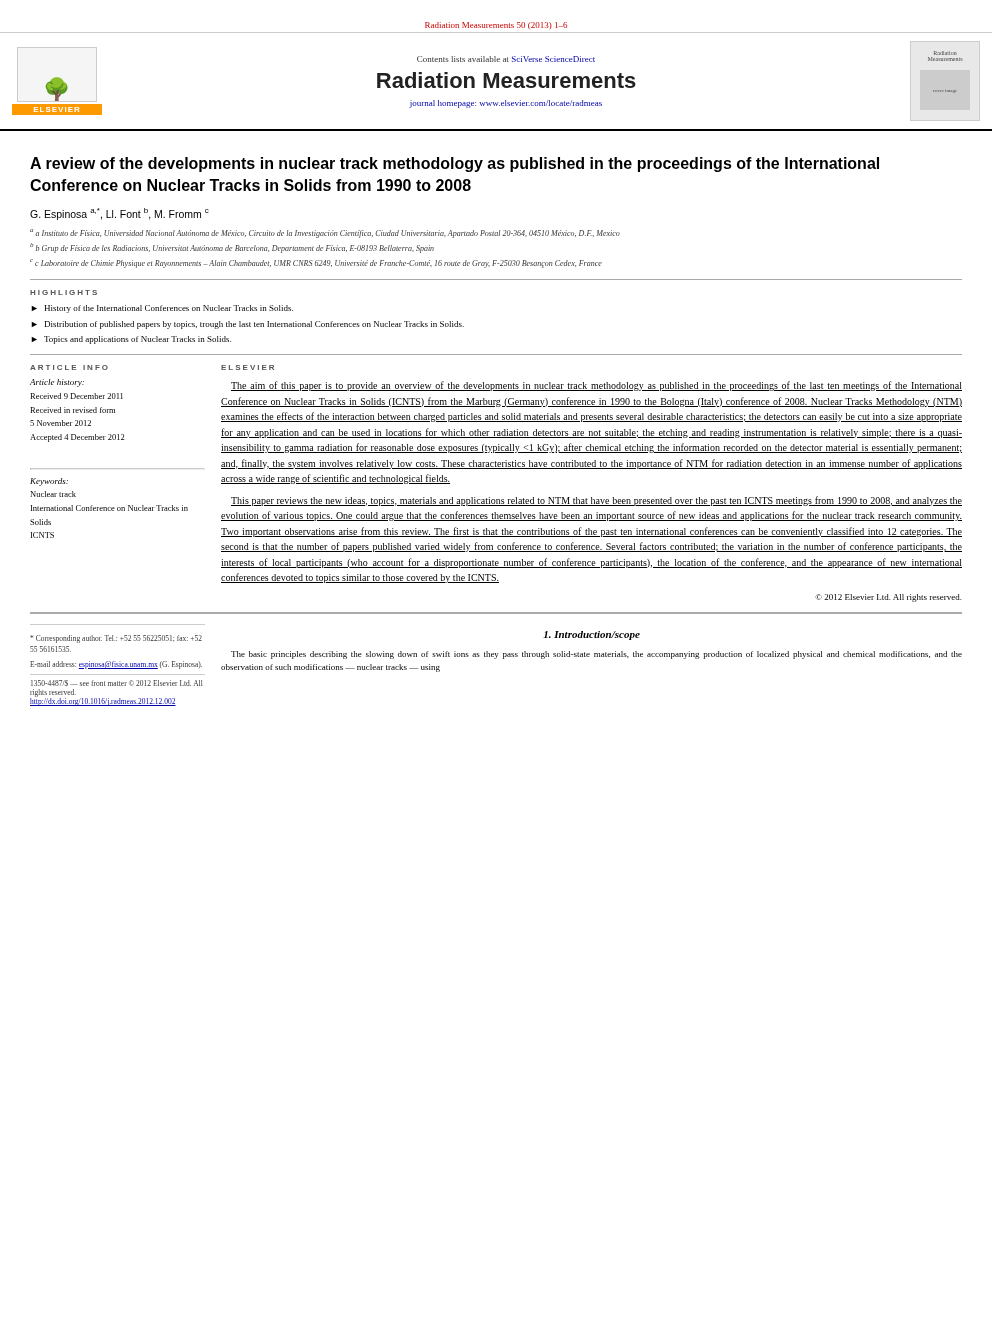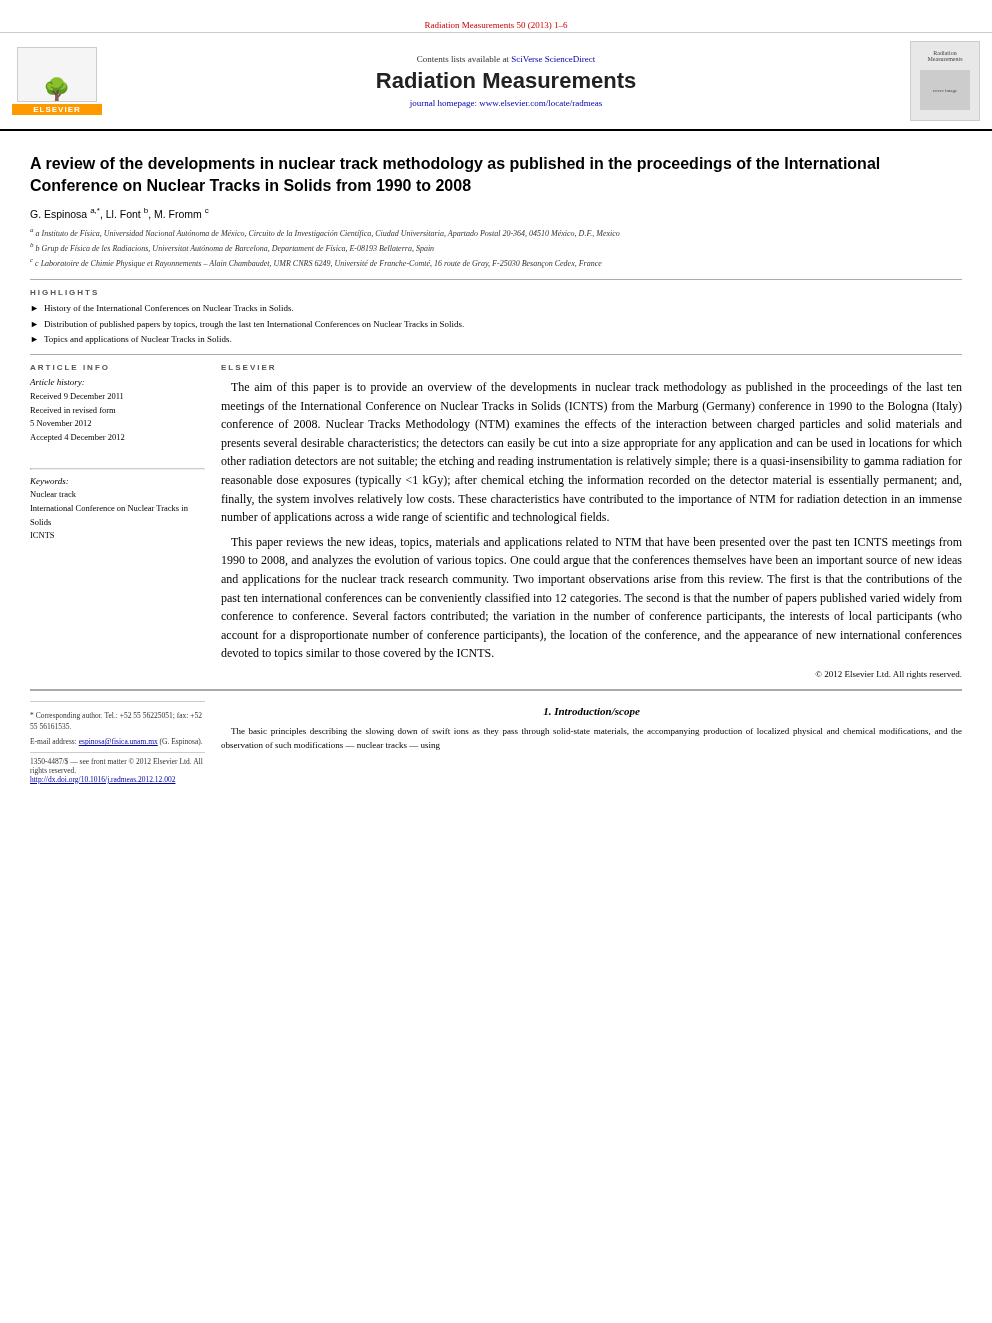--- a/index.html
+++ b/index.html
@@ -227,23 +227,24 @@
     .abstract-title {
       font-family: Arial, sans-serif;
       font-size: 8px;
       font-weight: bold;
       letter-spacing: 2px;
       color: #555;
       margin-bottom: 6px;
     }
 
     .abstract-text {
-      font-size: 12px;
+      font-size: 10px;
       line-height: 1.55;
       text-align: justify;
+      text-decoration: underline;
     }
 
     .abstract-text p {
       margin-bottom: 6px;
       text-indent: 10px;
     }
 
     .copyright {
       font-size: 9px;
       text-align: right;

